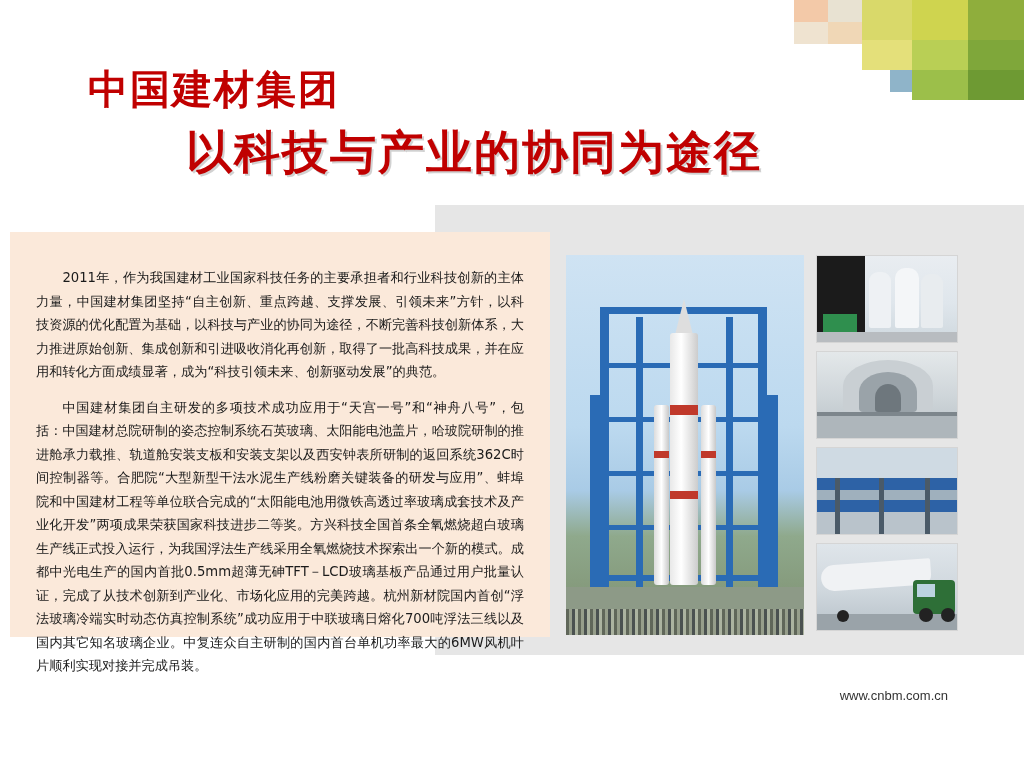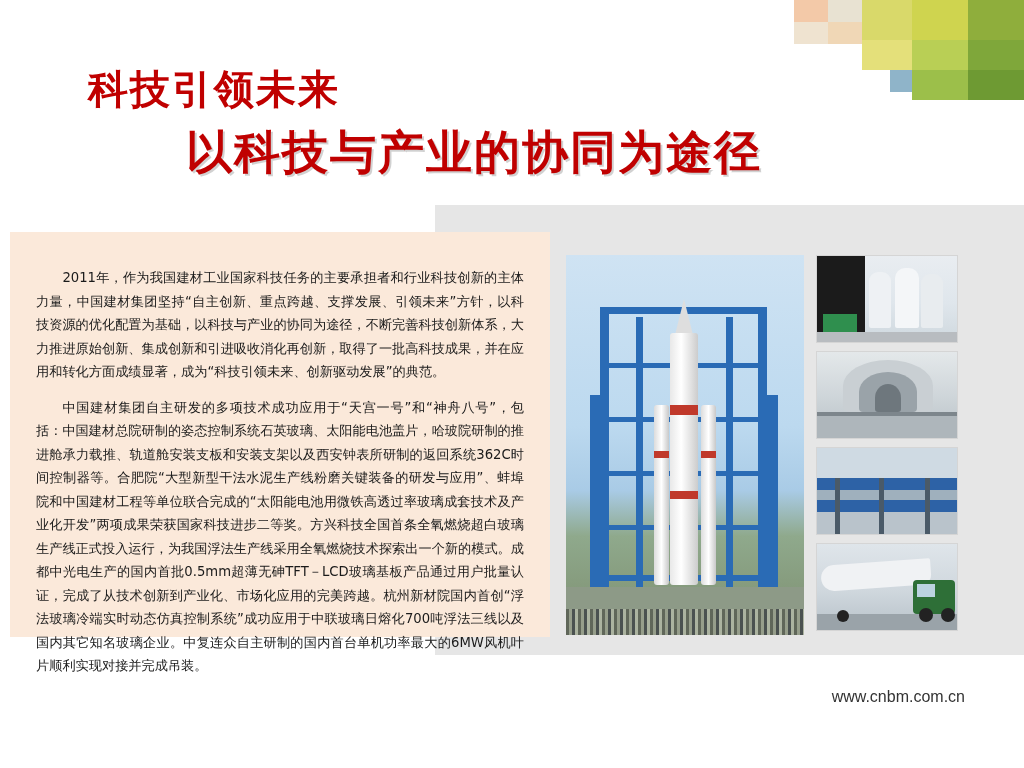--- a/index.html
+++ b/index.html
@@ -165,23 +165,23 @@
   .t1 { background: linear-gradient(180deg,#e9edf1 0%,#dfe6ec 55%,#cfd8de 100%); }
   .t2 { background: linear-gradient(180deg,#e4e8ea 0%,#cfd6da 50%,#b9c2c7 100%); }
   .t3 { background: linear-gradient(180deg,#dfe7ee 0%,#cdd9e3 60%,#b6c5d2 100%); }
   .t4 { background: linear-gradient(180deg,#dfe5ea 0%,#cfd7dd 55%,#b8c2c9 100%); }
 
   .fig { position: absolute; }
 
   
   .footer-url {
     position: absolute;
-    right: 59px;
+    right: 76px;
     top: 688px;
-    font-size: 16px;
+    font-size: 13px;
     color: #333333;
     font-family: "Liberation Sans", sans-serif;
   }
 </style>
 </head>
 <body>
 
 <div class="mosaic" id="mosaic">
     <div class="cell" style="left: 0px; top: 0px; width: 34px; height: 22px; background: rgb(243, 201, 168);"></div>
     <div class="cell" style="left: 34px; top: 0px; width: 34px; height: 22px; background: rgb(232, 226, 210);"></div>
@@ -191,21 +191,21 @@
     <div class="cell" style="left: 0px; top: 22px; width: 34px; height: 22px; background: rgb(239, 227, 208);"></div>
     <div class="cell" style="left: 34px; top: 22px; width: 34px; height: 22px; background: rgb(240, 215, 182);"></div>
     <div class="cell" style="left: 68px; top: 40px; width: 50px; height: 30px; background: rgb(228, 224, 122);"></div>
     <div class="cell" style="left: 118px; top: 40px; width: 56px; height: 30px; background: rgb(185, 207, 85);"></div>
     <div class="cell" style="left: 174px; top: 40px; width: 56px; height: 30px; background: rgb(127, 167, 58);"></div>
     <div class="cell" style="left: 96px; top: 70px; width: 22px; height: 22px; background: rgb(143, 180, 201);"></div>
     <div class="cell" style="left: 118px; top: 70px; width: 56px; height: 30px; background: rgb(156, 191, 74);"></div>
     <div class="cell" style="left: 174px; top: 70px; width: 56px; height: 30px; background: rgb(110, 154, 51);"></div>
   </div>
 
-<div class="title-main">科技引领未来</div>
+<div class="title-main">中国建材集团</div>
 <div class="title-sub">以科技与产业的协同为途径</div>
 
 <div class="band"></div>
 <div class="band-white-left"></div>
 
 <div class="text-panel">
   <p>2011年，作为我国建材工业国家科技任务的主要承担者和行业科技创新的主体力量，中国建材集团坚持“自主创新、重点跨越、支撑发展、引领未来”方针，以科技资源的优化配置为基础，以科技与产业的协同为途径，不断完善科技创新体系，大力推进原始创新、集成创新和引进吸收消化再创新，取得了一批高科技成果，并在应用和转化方面成绩显著，成为“科技引领未来、创新驱动发展”的典范。</p>
   <p>中国建材集团自主研发的多项技术成功应用于“天宫一号”和“神舟八号”，包括：中国建材总院研制的姿态控制系统石英玻璃、太阳能电池盖片，哈玻院研制的推进舱承力载推、轨道舱安装支板和安装支架以及西安钟表所研制的返回系统362C时间控制器等。合肥院“大型新型干法水泥生产线粉磨关键装备的研发与应用”、蚌埠院和中国建材工程等单位联合完成的“太阳能电池用微铁高透过率玻璃成套技术及产业化开发”两项成果荣获国家科技进步二等奖。方兴科技全国首条全氧燃烧超白玻璃生产线正式投入运行，为我国浮法生产线采用全氧燃烧技术探索出一个新的模式。成都中光电生产的国内首批0.5mm超薄无砷TFT－LCD玻璃基板产品通过用户批量认证，完成了从技术创新到产业化、市场化应用的完美跨越。杭州新材院国内首创“浮法玻璃冷端实时动态仿真控制系统”成功应用于中联玻璃日熔化700吨浮法三线以及国内其它知名玻璃企业。中复连众自主研制的国内首台单机功率最大的6MW风机叶片顺利实现对接并完成吊装。</p>
 </div>
 

